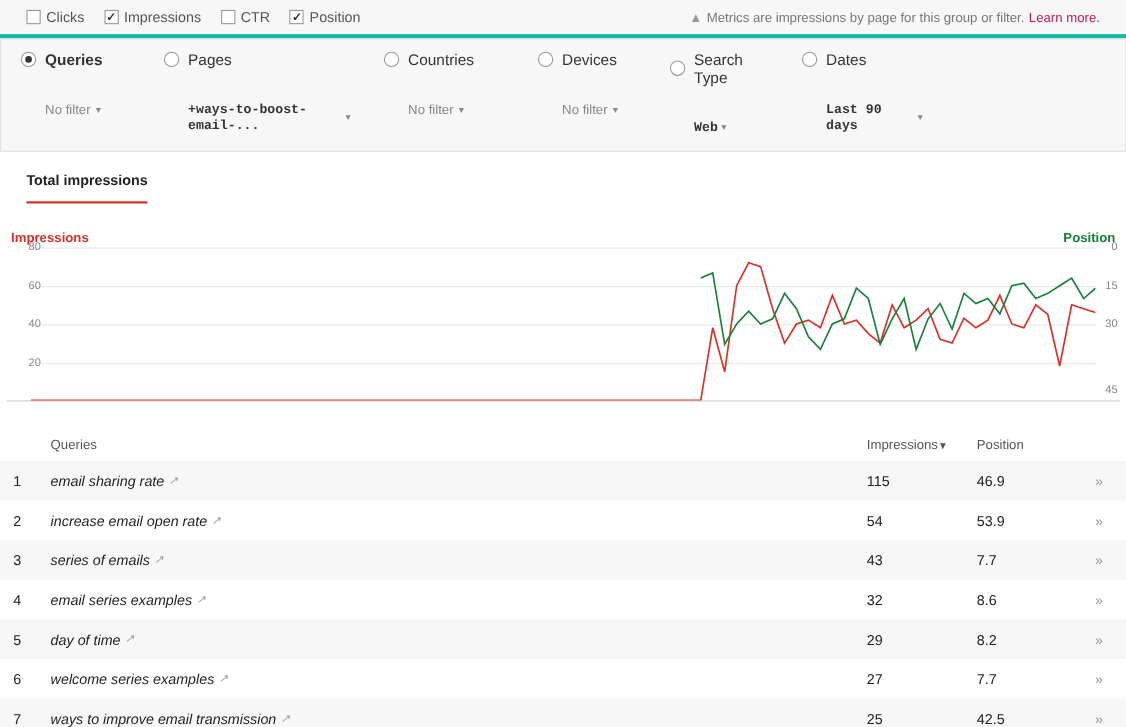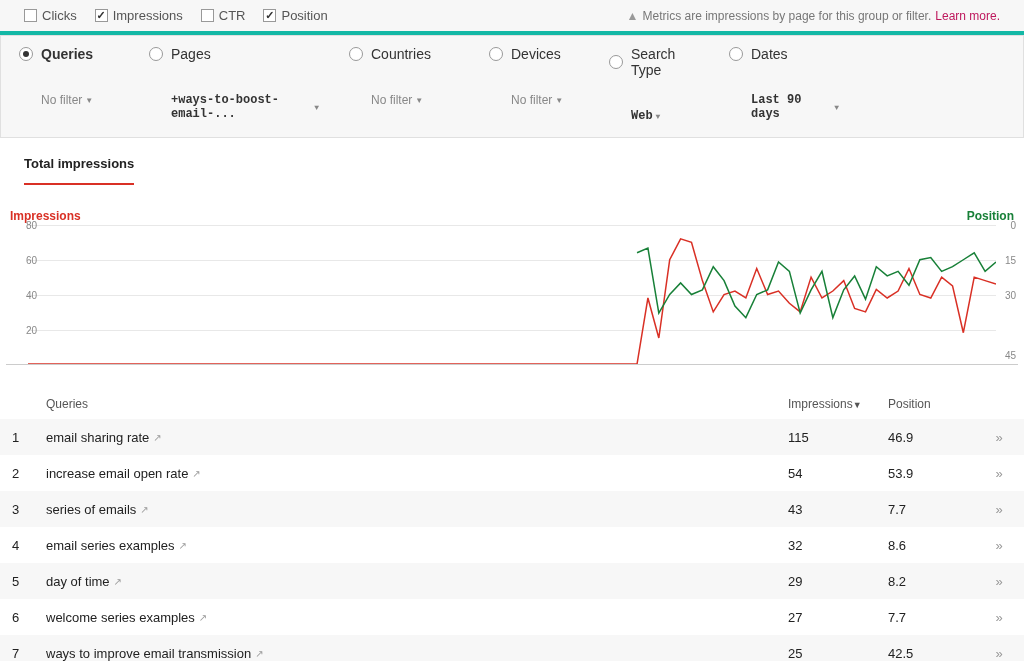--- a/index.html
+++ b/index.html
@@ -59,21 +59,21 @@
   
   .table { margin-top: 18px; }
   .table-header { display: flex; font-size: 12px; color: #555; padding: 8px 6px; }
   .col-num { width: 40px; padding-left: 6px; }
   .col-query { flex: 1; }
   .col-imp { width: 100px; text-align: left; }
   .col-pos { width: 90px; text-align: left; }
   .col-exp { width: 40px; text-align: center; }
   .table-row { display: flex; align-items: center; padding: 10px 6px; font-size: 13px; min-height: 36px; }
   .table-row.odd { background: #f7f7f7; }
-  .table-row .col-query { color: #222; display: flex; align-items: center; gap: 4px; }
+  .table-row .col-query { color: #222; display: flex; align-items: center; gap: 4px; font-style: italic; }
   .ext-icon { font-size: 10px; color: #999; }
   .sort-arrow { font-size: 9px; }
   .chevrons { color: #999; font-size: 13px; letter-spacing: -2px; cursor: pointer; }
 </style>
 </head>
 <body>
 
 <div class="toolbar">
   <div class="checkbox-group" id="checkbox-group">
       <label class="checkbox-item">

